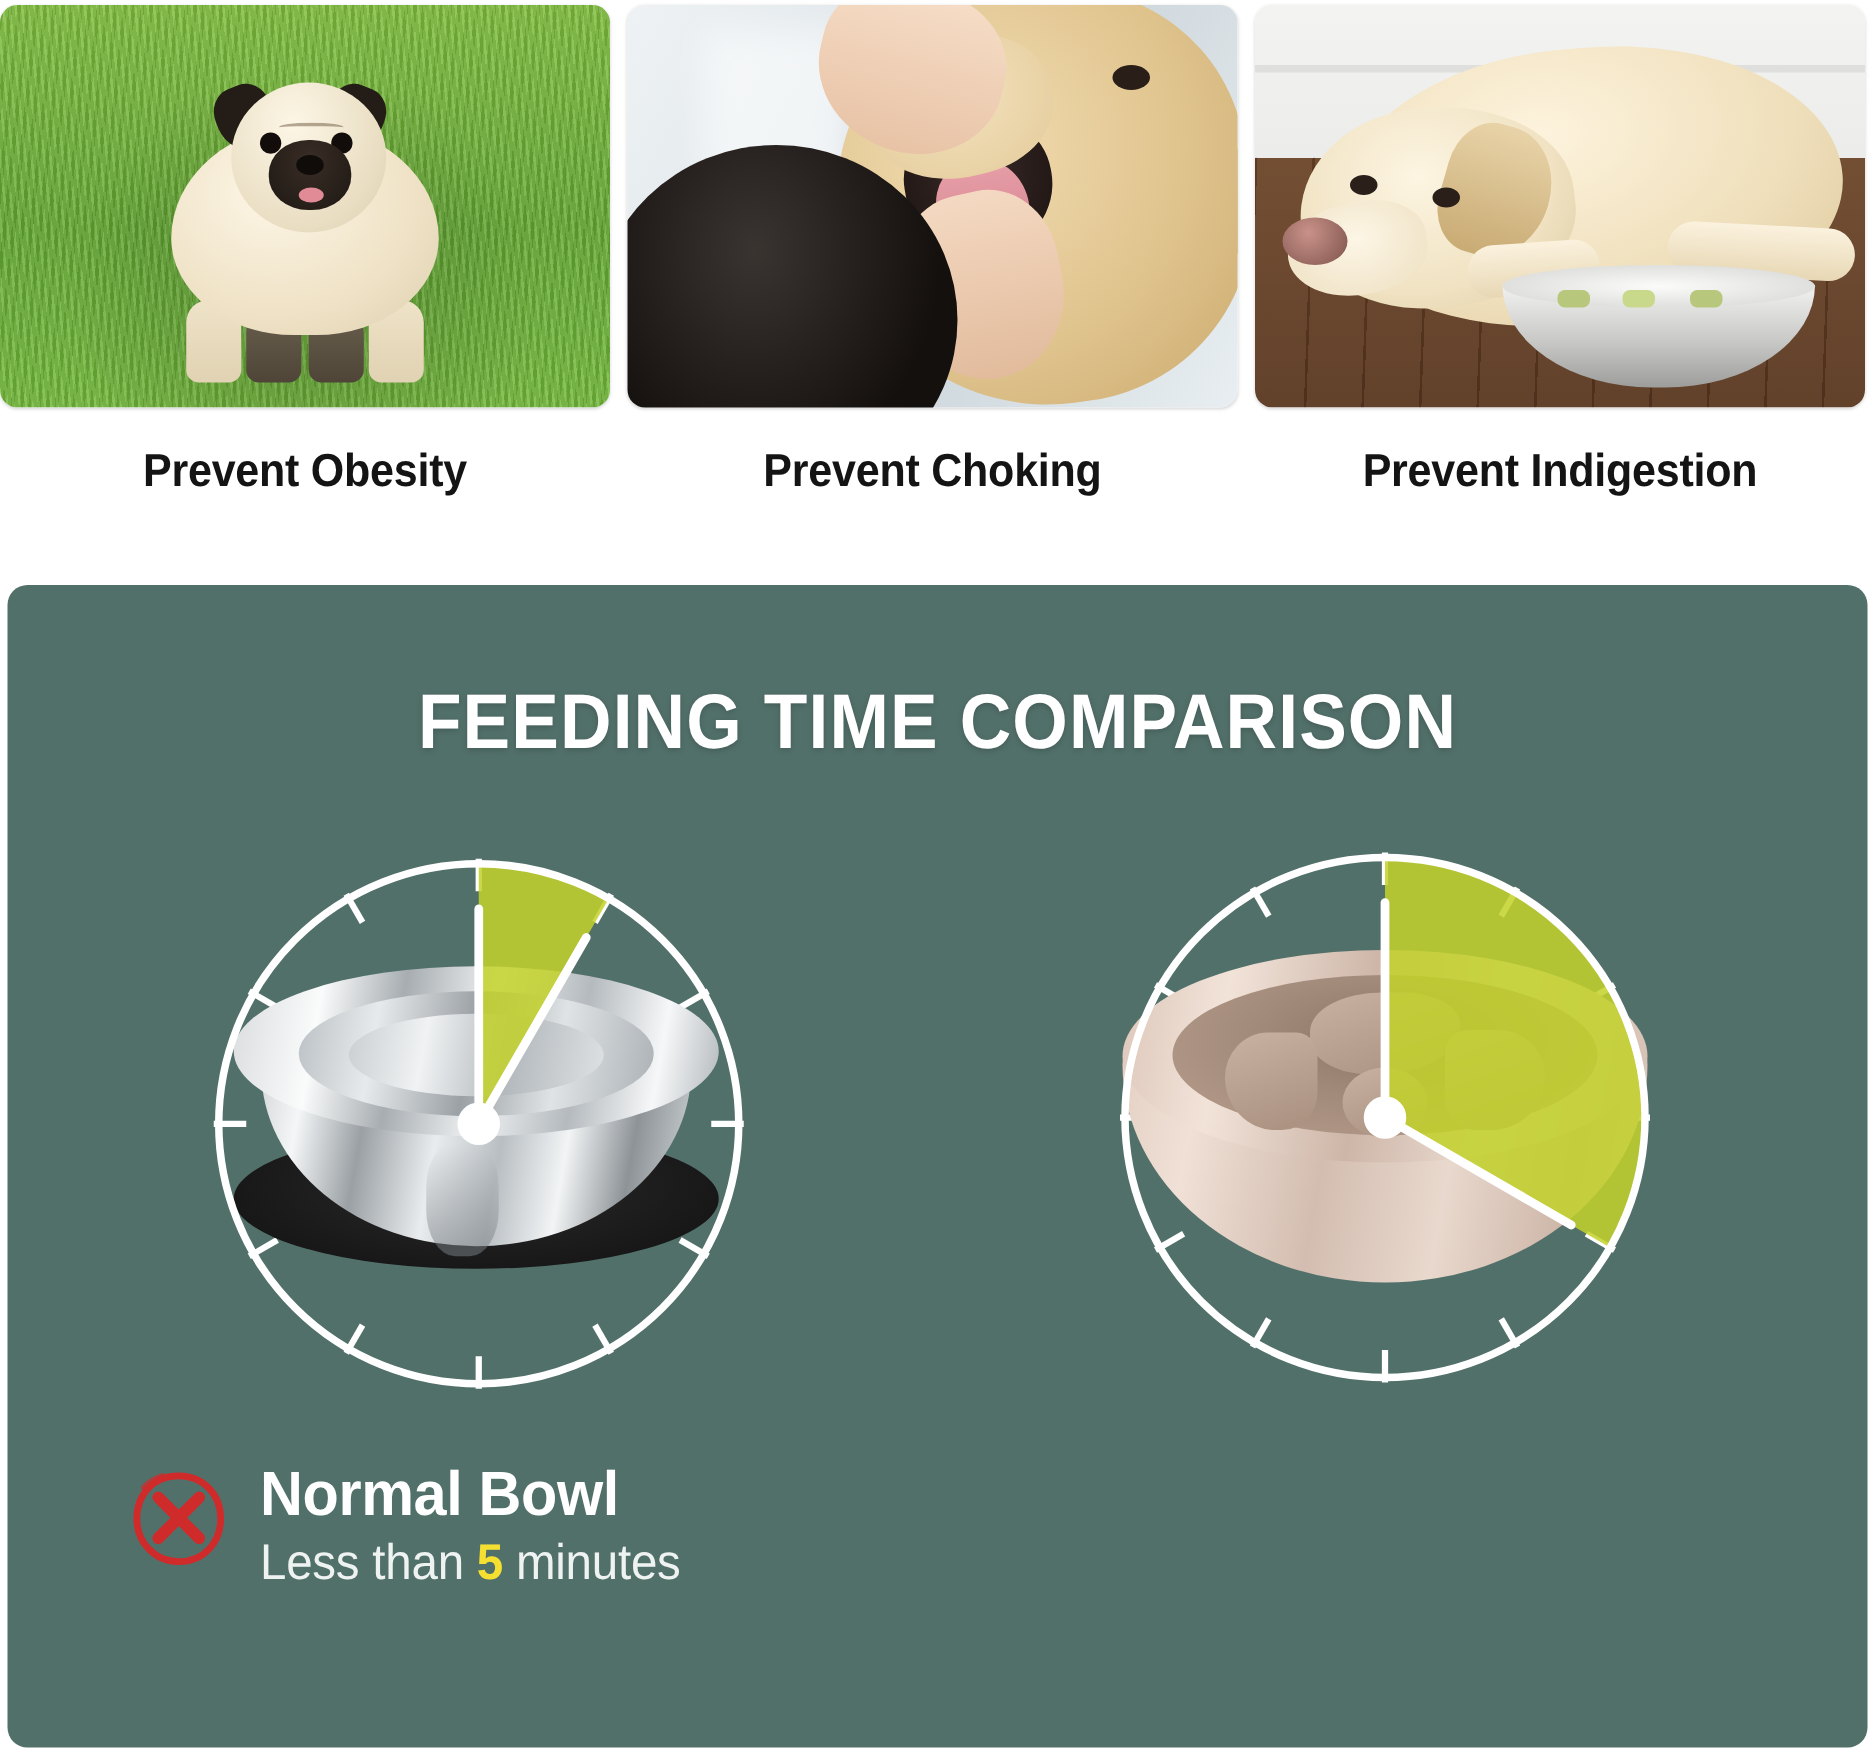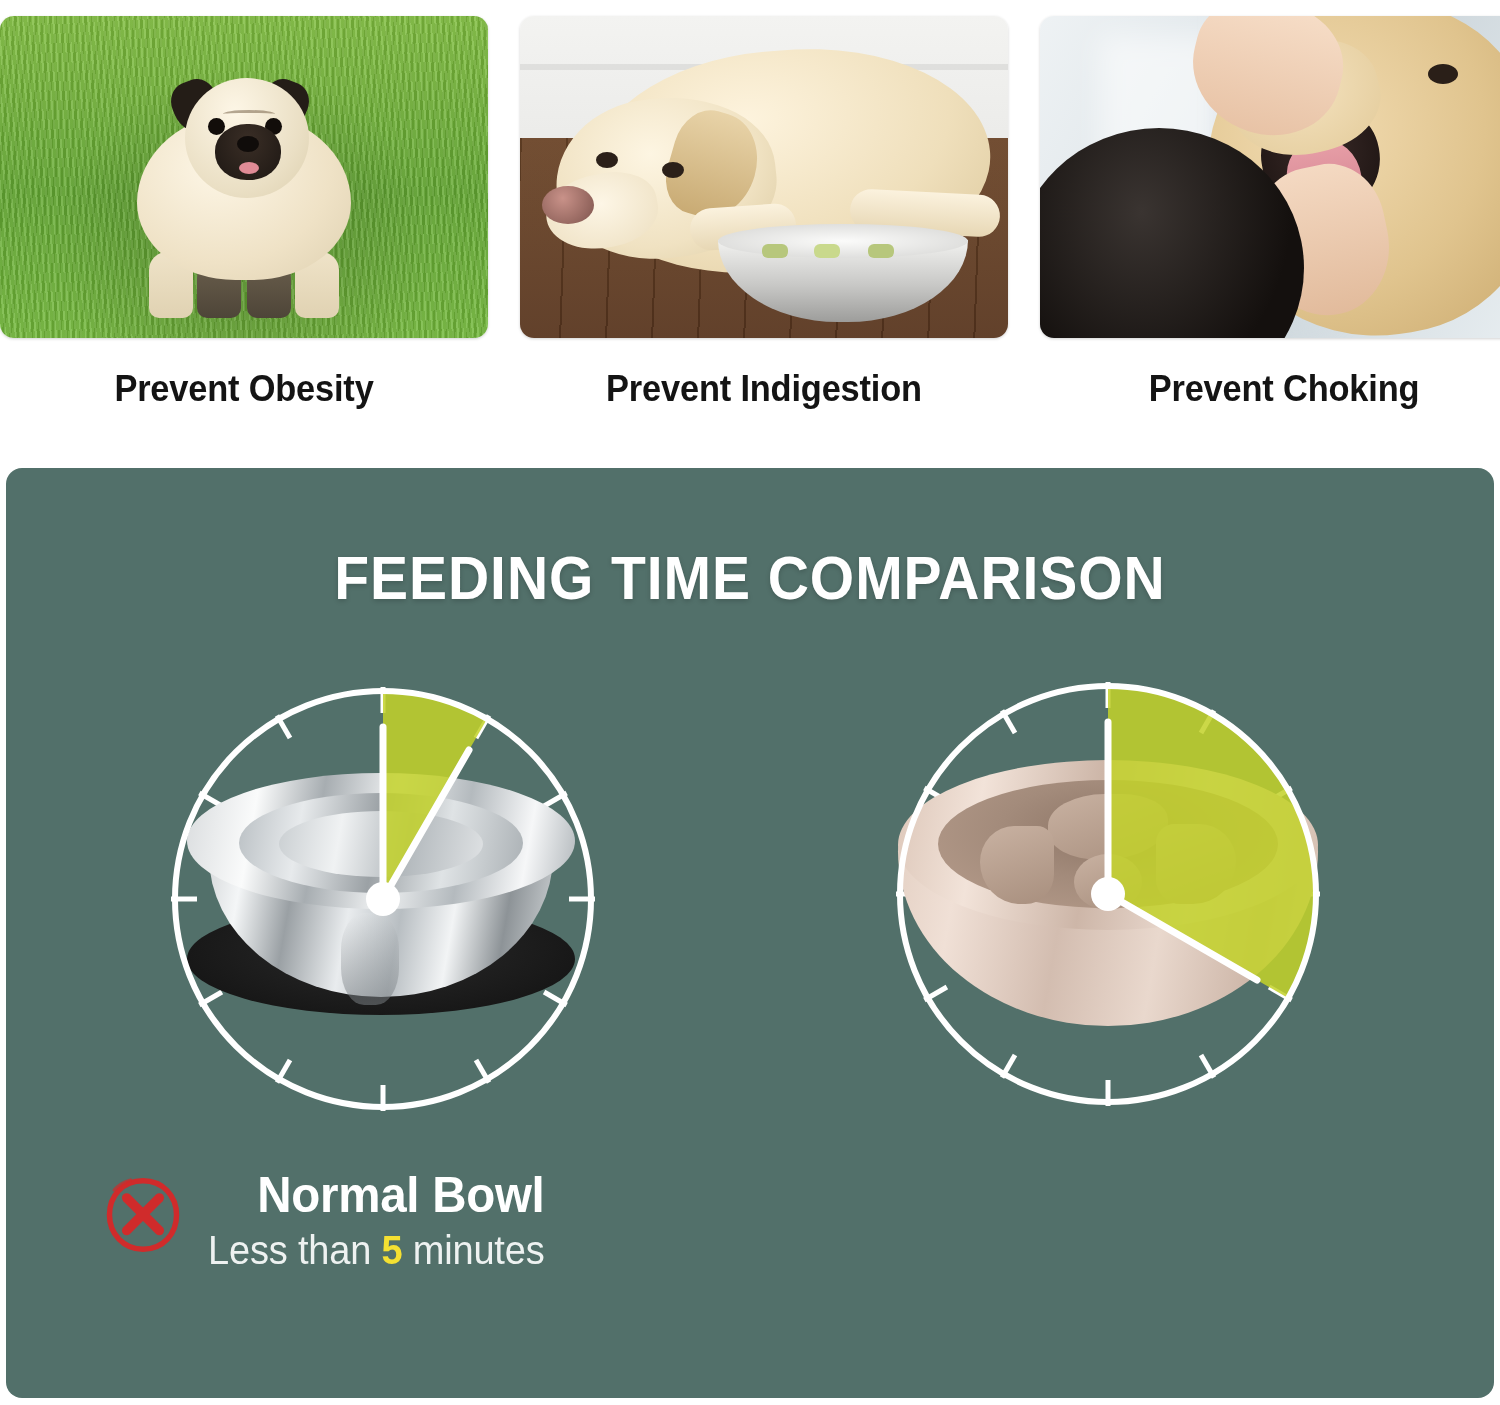--- a/index.html
+++ b/index.html
@@ -8,22 +8,22 @@
     background: #ffffff;
     font-family: "Liberation Sans", sans-serif;
     overflow: hidden;
   }
   .page { position: relative; width: 1500px; height: 1405px; background:#fff; }
 
   
   .benefits {
     position: absolute; left: 0; top: 0;
     width: 1325px; height: 440px;
-    display: flex; gap: 32px;
-    padding: 16px 0 0 0;
+    display: flex; gap: 14px;
+    padding: 4px 0 0 0;
   }
   .benefit { width: 488px; position: relative; }
   .benefit-photo {
     width: 488px; height: 322px;
     border-radius: 14px;
     overflow: hidden;
     position: relative;
     box-shadow: 0 1px 3px rgba(0,0,0,.18);
   }
   .benefit-caption {
@@ -181,21 +181,21 @@
     border-radius:50%; }
   .slow-maze { position:absolute; background: linear-gradient(160deg,#c9b2a2,#a88f7e); border-radius:50% 40% 60% 45%; }
   .m1{ left:150px; top:34px; width:120px; height:66px; }
   .m2{ left:82px; top:66px; width:74px; height:78px; border-radius:60% 30% 50% 70%; }
   .m3{ left:258px; top:64px; width:80px; height:80px; border-radius:30% 60% 70% 40%; }
   .m4{ left:176px; top:94px; width:68px; height:56px; border-radius:50%; }
 
   
   .results { position:absolute; left:0; top:700px; width:1488px; height:180px; }
   .result { position:absolute; display:flex; align-items:flex-start; gap:26px; }
-  .result.left { left:98px; top:0;text-align:right; }
+  .result.left { left:98px; top:0; }
   .result.right{ left:748px; top:0; }
   .res-icon { width:78px; height:78px; flex:0 0 78px; margin-top:8px; }
   .res-text { display:flex; flex-direction:column; }
   .res-title { color:#ffffff; font-size:50px; font-weight:700; line-height:1.08; letter-spacing:-.3px; transform:scaleX(.95); transform-origin:left center;}
   .res-sub { color:#eef2f1; font-size:40px; font-weight:400; margin-top:6px; letter-spacing:-.2px; transform:scaleX(.95); transform-origin:left center;}
   .hl { color:#F5E032; font-weight:700; }
 </style>
 </head>
 <body>
 
@@ -221,58 +221,58 @@
           <div class="pug-muzzle"></div>
           <div class="pug-nose"></div>
           <div class="pug-tongue"></div>
         </div>
       </div>
       <div class="benefit-caption">Prevent Obesity</div>
     </div>
 
     <div class="benefit">
       <div class="benefit-photo">
+        <div class="ph-clinic">
+          <div class="clinic-blur1"></div>
+            <div class="clinic-blur2"></div>
+        </div>
+        <div class="gr-ear"></div>
+        <div class="gr-head"></div>
+        <div class="gr-eye"></div>
+        <div class="gr-mouth"></div>
+        <div class="gr-tongue"></div>
+        <div class="gr-snout"></div>
+        <div class="gr-nose"></div>
+        <div class="hand-top"></div>
+        <div class="hand-bot"></div>
+        <div class="person-head"></div>
+      </div>
+      <div class="benefit-caption">Prevent Choking</div>
+    </div>
+
+    <div class="benefit">
+      <div class="benefit-photo">
         <div class="ph-room"></div>
         <div class="wall-line"></div>
         <div class="lab-body"></div>
         <div class="lab-paw p2"></div>
         <div class="lab-head"></div>
         <div class="lab-ear"></div>
         <div class="lab-snout"></div>
         <div class="lab-nose"></div>
         <div class="lab-eye e1"></div>
           <div class="lab-eye e2"></div>
         <div class="lab-paw p1"></div>
         <div class="bowl3">
           <span class="kib k1"></span>
             <span class="kib k2"></span>
             <span class="kib k3"></span>
         </div>
       </div>
       <div class="benefit-caption">Prevent Indigestion</div>
-    </div>
-
-    <div class="benefit">
-      <div class="benefit-photo">
-        <div class="ph-clinic">
-          <div class="clinic-blur1"></div>
-            <div class="clinic-blur2"></div>
-        </div>
-        <div class="gr-ear"></div>
-        <div class="gr-head"></div>
-        <div class="gr-eye"></div>
-        <div class="gr-mouth"></div>
-        <div class="gr-tongue"></div>
-        <div class="gr-snout"></div>
-        <div class="gr-nose"></div>
-        <div class="hand-top"></div>
-        <div class="hand-bot"></div>
-        <div class="person-head"></div>
-      </div>
-      <div class="benefit-caption">Prevent Choking</div>
     </div>
   </div>
 
   <div class="panel">
 
     <div class="panel-title">FEEDING TIME COMPARISON</div>
 
     <div class="dials">
 
       <div class="dial-wrap left">

